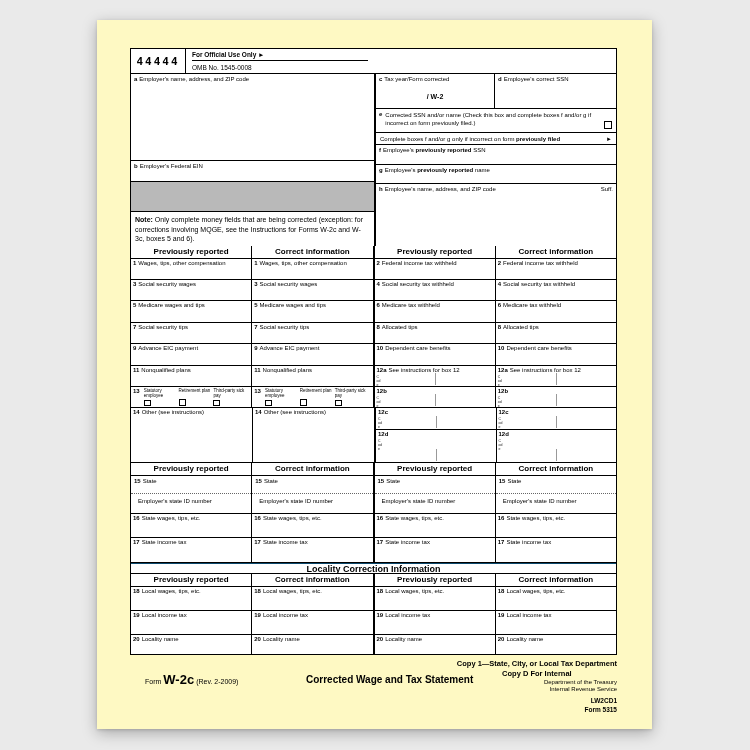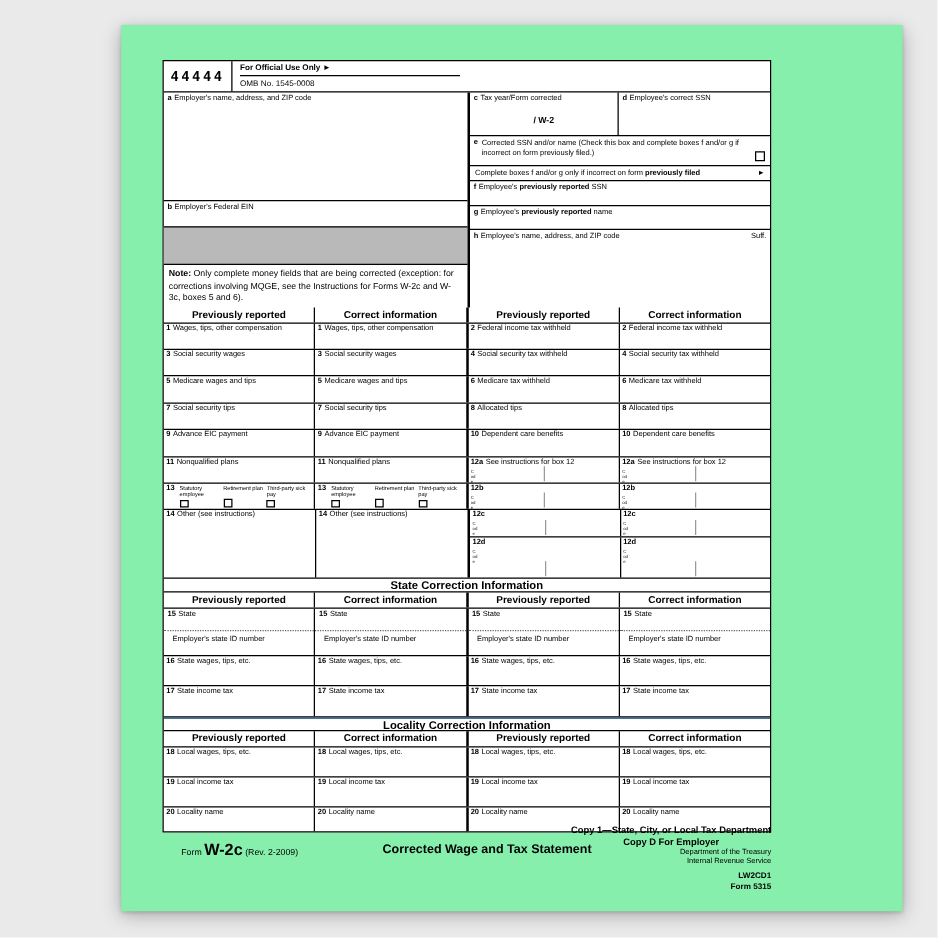--- a/index.html
+++ b/index.html
@@ -1,18 +1,18 @@
 <!DOCTYPE html>
 <html><head>
 <meta charset="utf-8">
 <style>
   * { margin:0; padding:0; box-sizing:border-box; }
   html,body { width:750px; height:750px; }
   body { background:#eaeaea; font-family:"Liberation Sans", sans-serif; color:#000; position:relative; overflow:hidden; }
-  .paper { position:absolute; left:97px; top:20px; width:625px; height:709px; background:#86efac;
+  .paper { position:absolute; left:97px; top:20px; width:555px; height:709px; background:#fef9c3;
            box-shadow:0 4px 14px rgba(0,0,0,0.28), 0 1px 3px rgba(0,0,0,0.15); }
   .form-box { position:absolute; left:33px; top:28px; width:487px; border:1px solid #000; background:#fff; }
 
   
   .hdr-row { display:flex; height:25px; border-bottom:1px solid #000; }
   .code-cell { width:55px; border-right:1px solid #000; display:flex; align-items:center; justify-content:center; }
   .code-text { font-family:"DejaVu Sans Mono", monospace; font-weight:bold; font-size:11px; letter-spacing:2px; }
   .official-cell { width:188px; padding:2px 6px 2px; display:flex; flex-direction:column; justify-content:space-between; }
   .official-line1 { font-weight:bold; font-size:6.5px; border-bottom:1px solid #000; padding-bottom:2px; }
   .official-line2 { font-size:6.5px; padding-top:1px; }
@@ -236,21 +236,20 @@
           <div class="cell"><span class="bn">12c</span><span class="codev">Code</span><span class="tick"></span></div>
           <div class="cell"><span class="bn">12c</span><span class="codev">Code</span><span class="tick"></span></div>
         </div>
         <div class="subrow sr2">
           <div class="cell"><span class="bn">12d</span><span class="codev">Code</span><span class="tick"></span></div>
           <div class="cell"><span class="bn">12d</span><span class="codev">Code</span><span class="tick"></span></div>
         </div>
       </div>
     </div>
 
-    <div class="sec-title">State Correction Information</div>
     <div class="money-head">
       <div class="mh-cell">Previously reported</div>
       <div class="mh-cell">Correct information</div>
       <div class="mh-cell thickL">Previously reported</div>
       <div class="mh-cell">Correct information</div>
     </div>
     <div class="state-row">
       <div class="cell r15">
           <div class="r15top"><span class="bn">15</span><span class="lbl">State</span></div>
           <div class="dotline"></div>
@@ -313,20 +312,20 @@
 
   </div>
 
   <div class="footer">
     <div class="f-left">
       <span class="f-form-word">Form</span><span class="f-form-num">W-2c</span><span class="f-rev">(Rev. 2-2009)</span>
     </div>
     <div class="f-center">Corrected Wage and Tax Statement</div>
     <div class="f-right">
       <div class="f-copy">Copy 1—State, City, or Local Tax Department</div>
-      <div class="f-copy">Copy D For Employer</div>
+      <div class="f-copy">Copy D For Internal</div>
       <div class="f-small">Department of the Treasury</div>
       <div class="f-small">Internal Revenue Service</div>
       <div class="f-code f-code1">LW2CD1</div>
       <div class="f-code">Form 5315</div>
     </div>
   </div>
 </div>
 
 </body></html>

